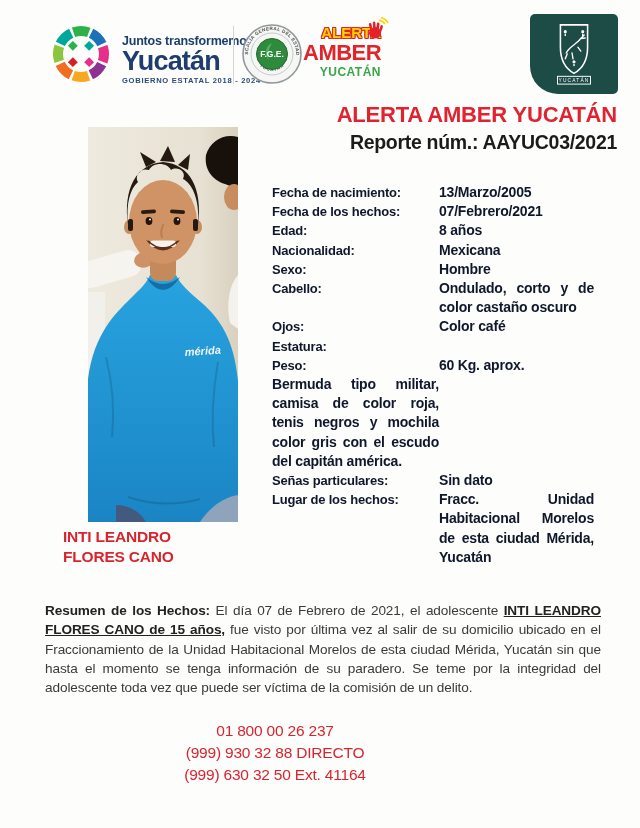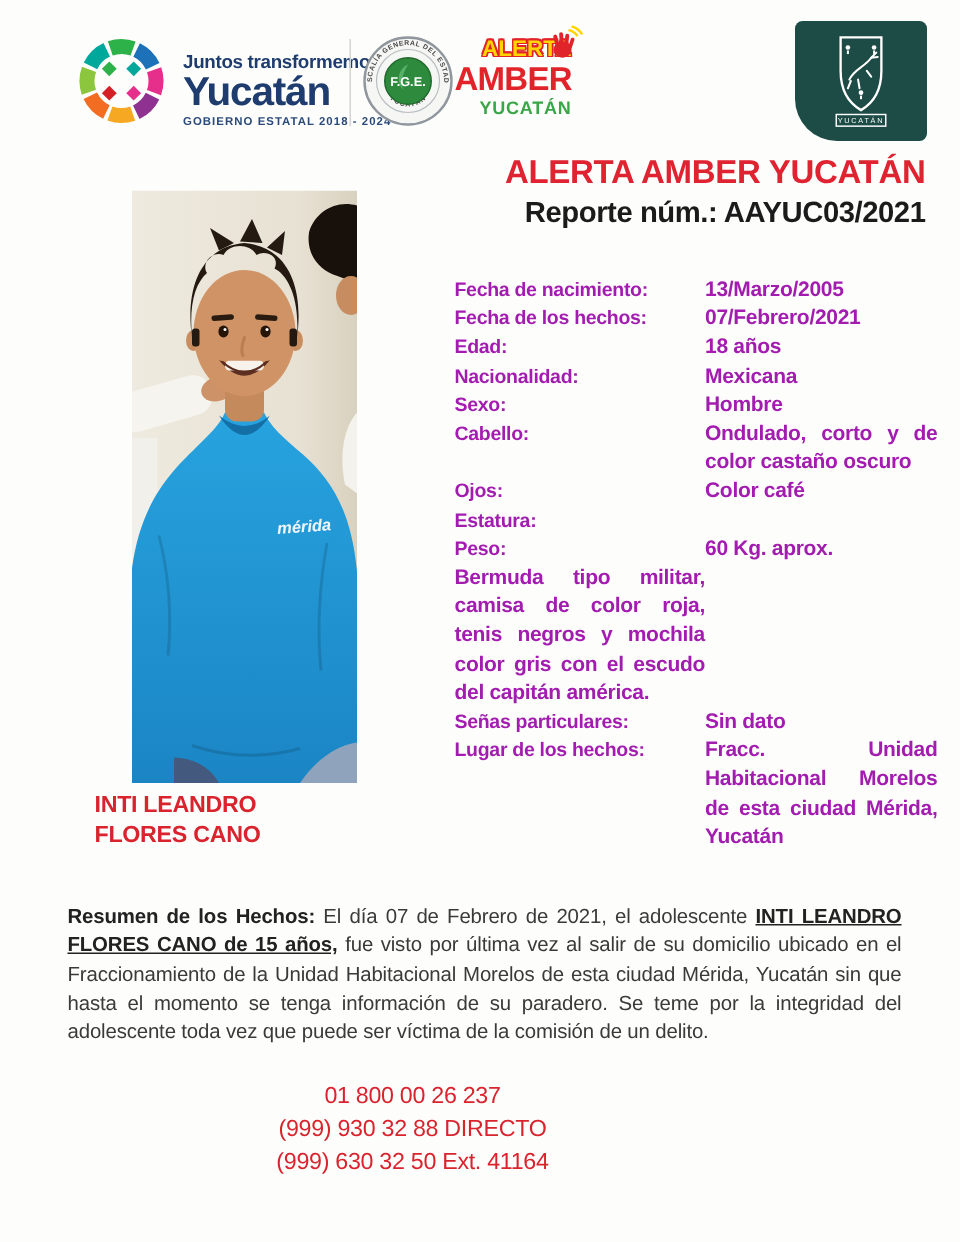--- a/index.html
+++ b/index.html
@@ -28,21 +28,21 @@
   .title-block { position:absolute; right:23px; top:102px; text-align:right; }
   .title-main   { color:#e02330; font-size:22px; font-weight:700; letter-spacing:-0.2px; }
   .title-report { color:#1b1b1b; font-size:19.5px; font-weight:700; letter-spacing:-0.3px; margin-top:3px; }
 
   
   .photo { position:absolute; left:88px; top:127px; width:150px; height:395px; }
   .name-block { position:absolute; left:63px; top:527px; width:200px; text-align:left;
                 color:#d9242e; font-weight:700; font-size:15.5px; line-height:19.5px; letter-spacing:-0.2px; }
 
   
-  .details { position:absolute; left:303px; top:183px; width:322px; color:#a21caf; }
+  .details { position:absolute; left:272px; top:183px; width:322px; color:#0f172a; }
   .drow { display:grid; grid-template-columns:167px 155px; }
   .dlbl { font-weight:700; font-size:13px; line-height:19.2px; letter-spacing:-0.2px; }
   .dval { font-weight:700; font-size:14px; line-height:19.2px; letter-spacing:-0.2px; text-align:justify; }
 
   
   .summary { position:absolute; left:45px; top:601px; width:556px; font-size:13.6px; line-height:19.3px;
              text-align:justify; color:#3a3a3a; letter-spacing:-0.1px; }
   .sum-lead { font-weight:700; color:#222; }
   .sum-hl { font-weight:700; color:#222; text-decoration:underline; }
 
@@ -221,21 +221,21 @@
     <div class="drow">
       <div class="dlbl">Fecha de nacimiento:</div>
       <div class="dval">13/Marzo/2005</div>
     </div>
     <div class="drow">
       <div class="dlbl">Fecha de los hechos:</div>
       <div class="dval">07/Febrero/2021</div>
     </div>
     <div class="drow">
       <div class="dlbl">Edad:</div>
-      <div class="dval">18 años</div>
+      <div class="dval">8 años</div>
     </div>
     <div class="drow">
       <div class="dlbl">Nacionalidad:</div>
       <div class="dval">Mexicana</div>
     </div>
     <div class="drow">
       <div class="dlbl">Sexo:</div>
       <div class="dval">Hombre</div>
     </div>
     <div class="drow">

